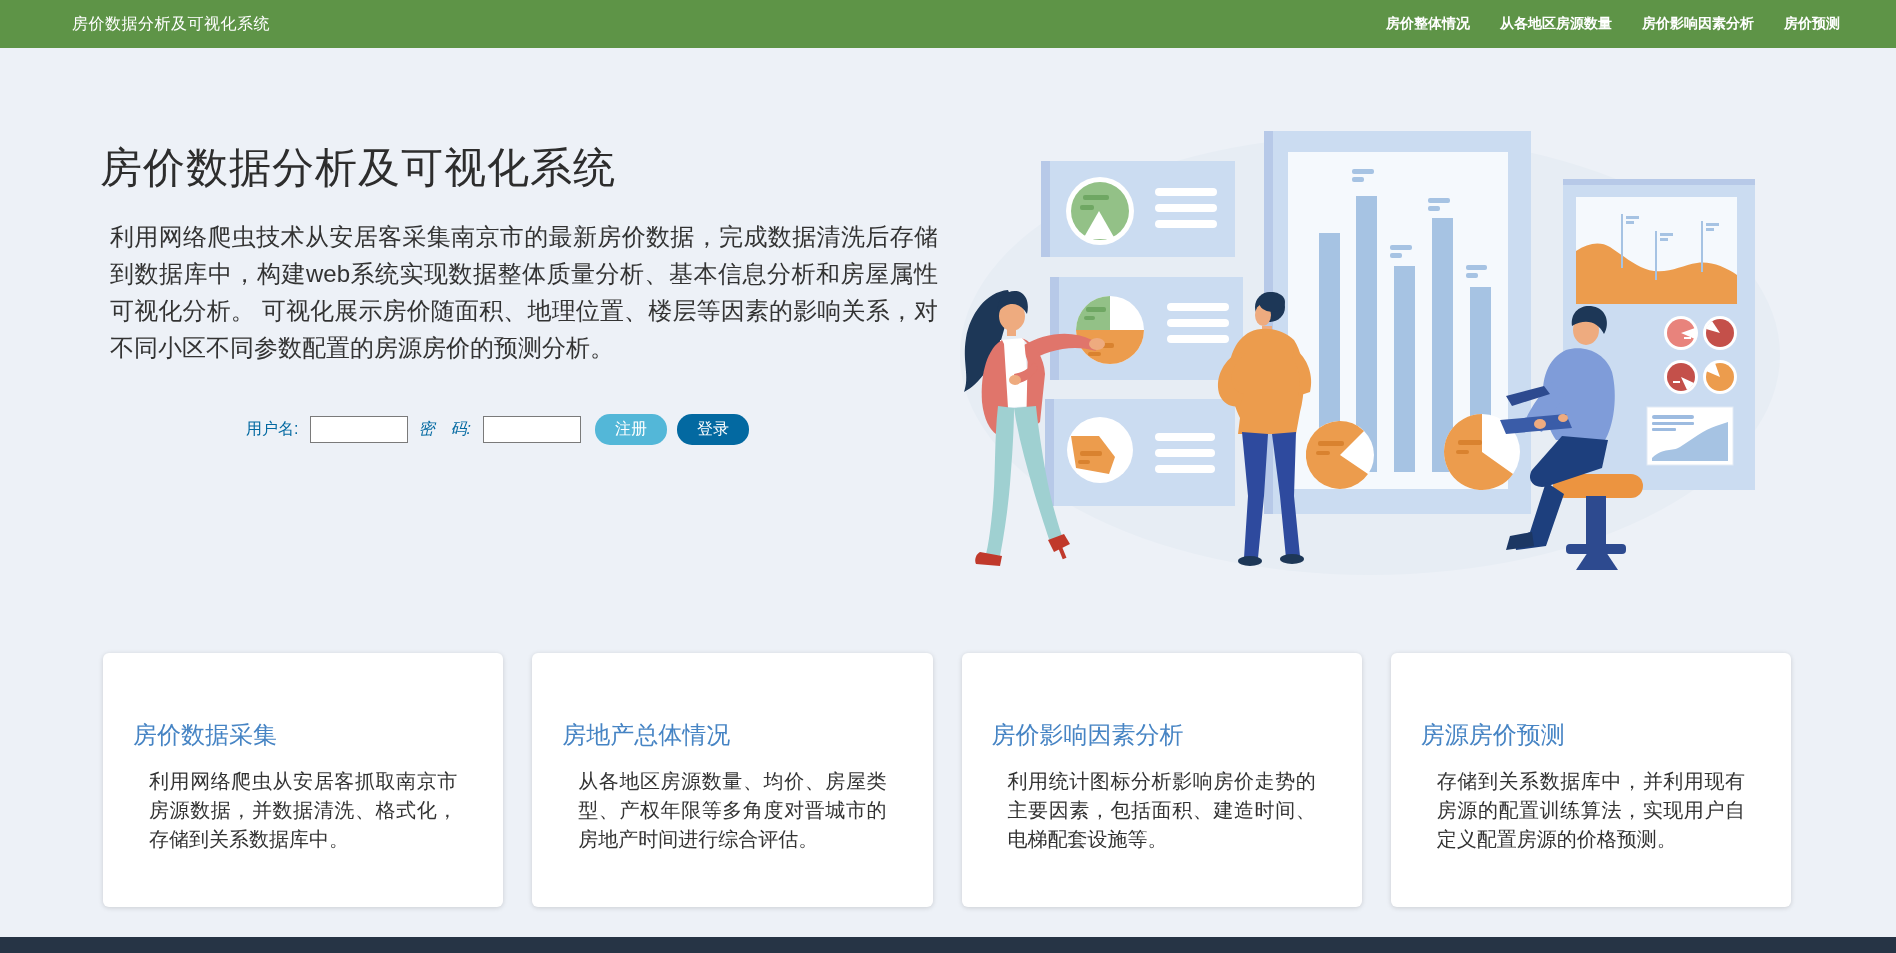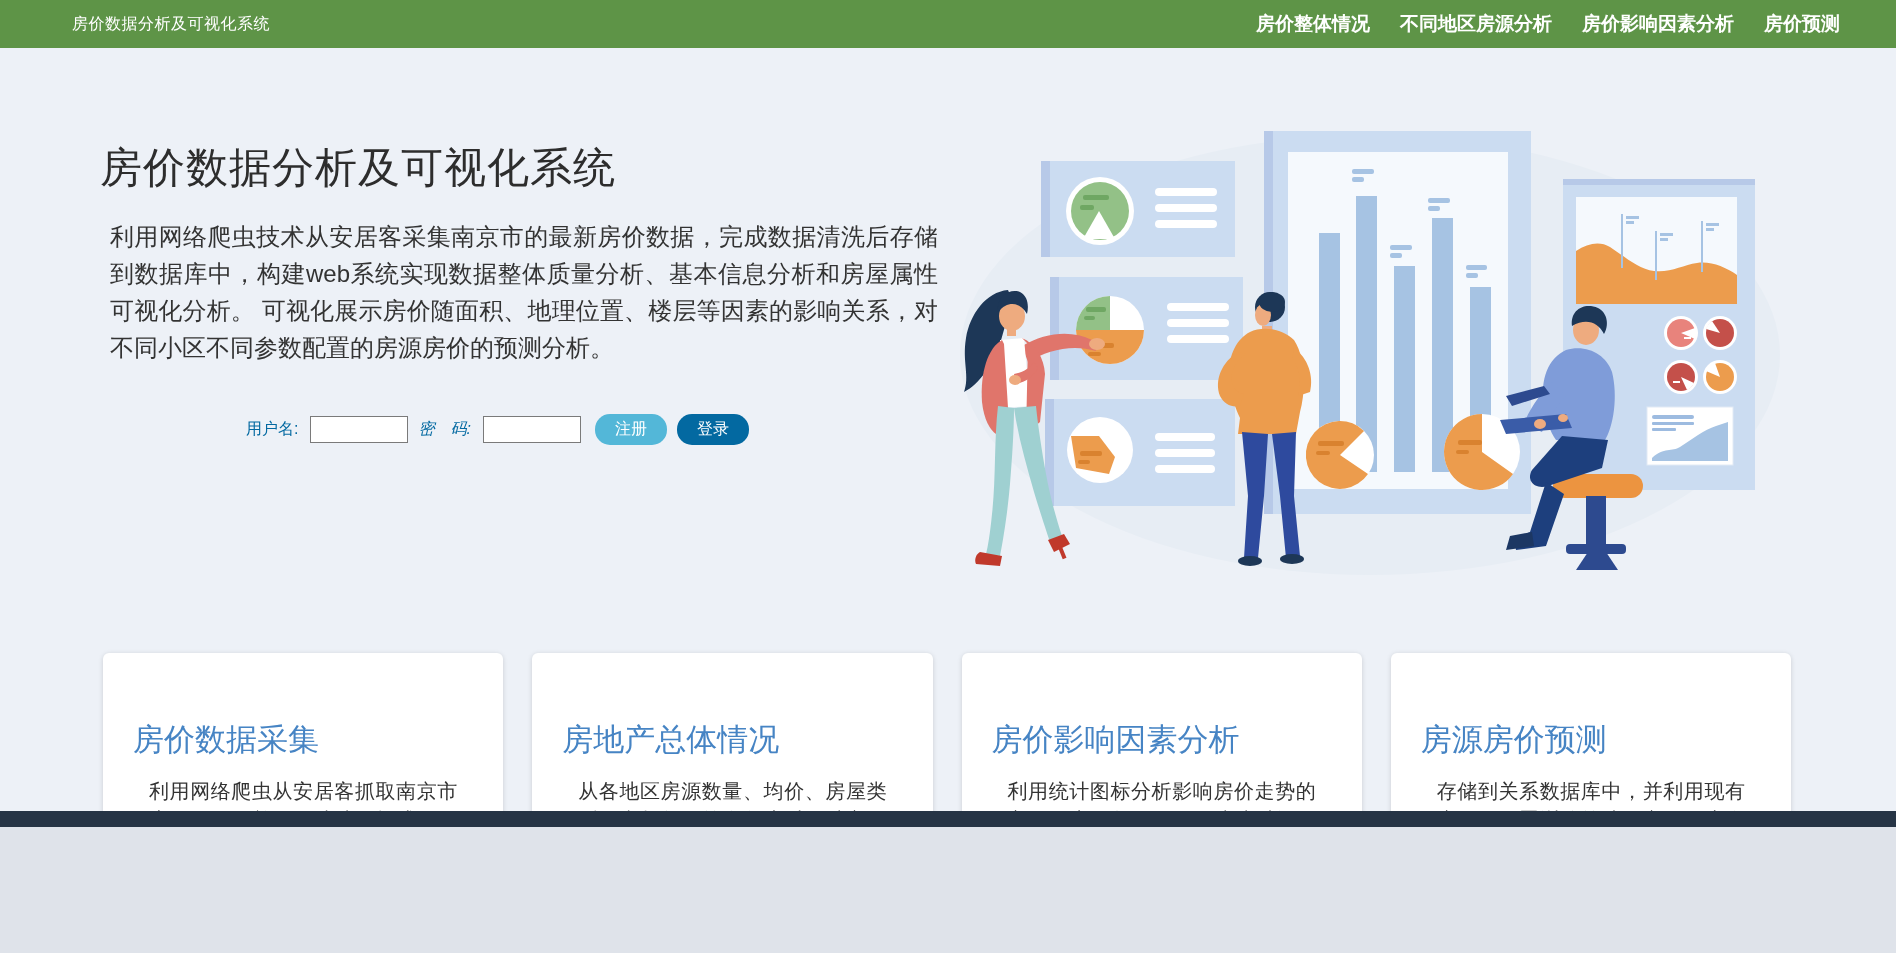--- a/index.html
+++ b/index.html
@@ -1,25 +1,25 @@
 <!DOCTYPE html>
 <html><head>
 <meta charset="utf-8">
 <style>
   html,body{margin:0;padding:0;background:#dfe3ea;}
-  .page{position:relative;width:1896px;height:827px;background:#edf1f7;overflow:hidden;
+  .page{position:relative;width:1896px;height:953px;background:#edf1f7;overflow:hidden;
         font-family:"Liberation Sans","DejaVu Sans",sans-serif;}
 
   
   .navbar{position:absolute;top:0;left:0;width:100%;height:48px;background:#5e9447;
           display:flex;align-items:center;justify-content:space-between;box-sizing:border-box;
           padding:0 56px 0 72px;}
   .brand{color:#ffffff;font-size:16px;letter-spacing:.5px;}
   .nav-links{display:flex;align-items:center;}
-  .nav-link{color:#ffffff;font-size:19px;font-weight:bold;margin-left:30px;cursor:pointer;
+  .nav-link{color:#ffffff;font-size:14px;font-weight:bold;margin-left:30px;cursor:pointer;
             text-decoration:none;white-space:nowrap;}
 
   
   .hero-title{position:absolute;left:100px;top:140px;margin:0;font-size:42px;font-weight:500;
               color:#2d2d2d;letter-spacing:1px;}
   .hero-desc{position:absolute;left:100px;top:208px;width:828px;margin:10px;font-size:24px;
              color:#333333;line-height:37px;text-align:justify;}
 
   .login-form{position:absolute;left:246px;top:412px;height:34px;display:flex;align-items:center;}
   .login-form label{font-size:16px;color:#0369a1;white-space:pre;}
@@ -31,36 +31,36 @@
   .btn-register{background:#53b7d8;margin-left:14px;}
   .btn-login{background:#0369a1;margin-left:10px;}
 
   
   .illustration{position:absolute;left:950px;top:100px;}
 
   
   .features{position:absolute;left:103px;top:653px;width:1688px;display:flex;gap:29px;}
   .card{flex:1;height:254px;background:#ffffff;border-radius:6px;box-sizing:border-box;
         padding:66px 30px 0 30px;box-shadow:0 1px 5px rgba(0,0,0,.15);}
-  .card h3{margin:0 0 14px 0;font-size:31px;font-weight:normal;color:#4684c4;}
+  .card h3{margin:0 0 14px 0;font-size:24px;font-weight:normal;color:#4684c4;}
   .card p{margin:16px;font-size:20px;line-height:29px;color:#333333;text-align:justify;}
 
   
   .footer{position:absolute;left:0;bottom:0;width:100%;height:16px;background:#263445;}
 </style>
 </head>
 <body>
 
 <div class="page">
 
   <nav class="navbar">
     <div class="brand">房价数据分析及可视化系统</div>
     <div class="nav-links">
       <a class="nav-link">房价整体情况</a>
-      <a class="nav-link">不同地区房源分析</a>
+      <a class="nav-link">从各地区房源数量</a>
       <a class="nav-link">房价影响因素分析</a>
       <a class="nav-link">房价预测</a>
     </div>
   </nav>
 
   <h1 class="hero-title">房价数据分析及可视化系统</h1>
   <p class="hero-desc">利用网络爬虫技术从安居客采集南京市的最新房价数据，完成数据清洗后存储到数据库中，构建web系统实现数据整体质量分析、基本信息分析和房屋属性可视化分析。 可视化展示房价随面积、地理位置、楼层等因素的影响关系，对不同小区不同参数配置的房源房价的预测分析。</p>
 
   <div class="login-form">
     <label>用户名:</label>

